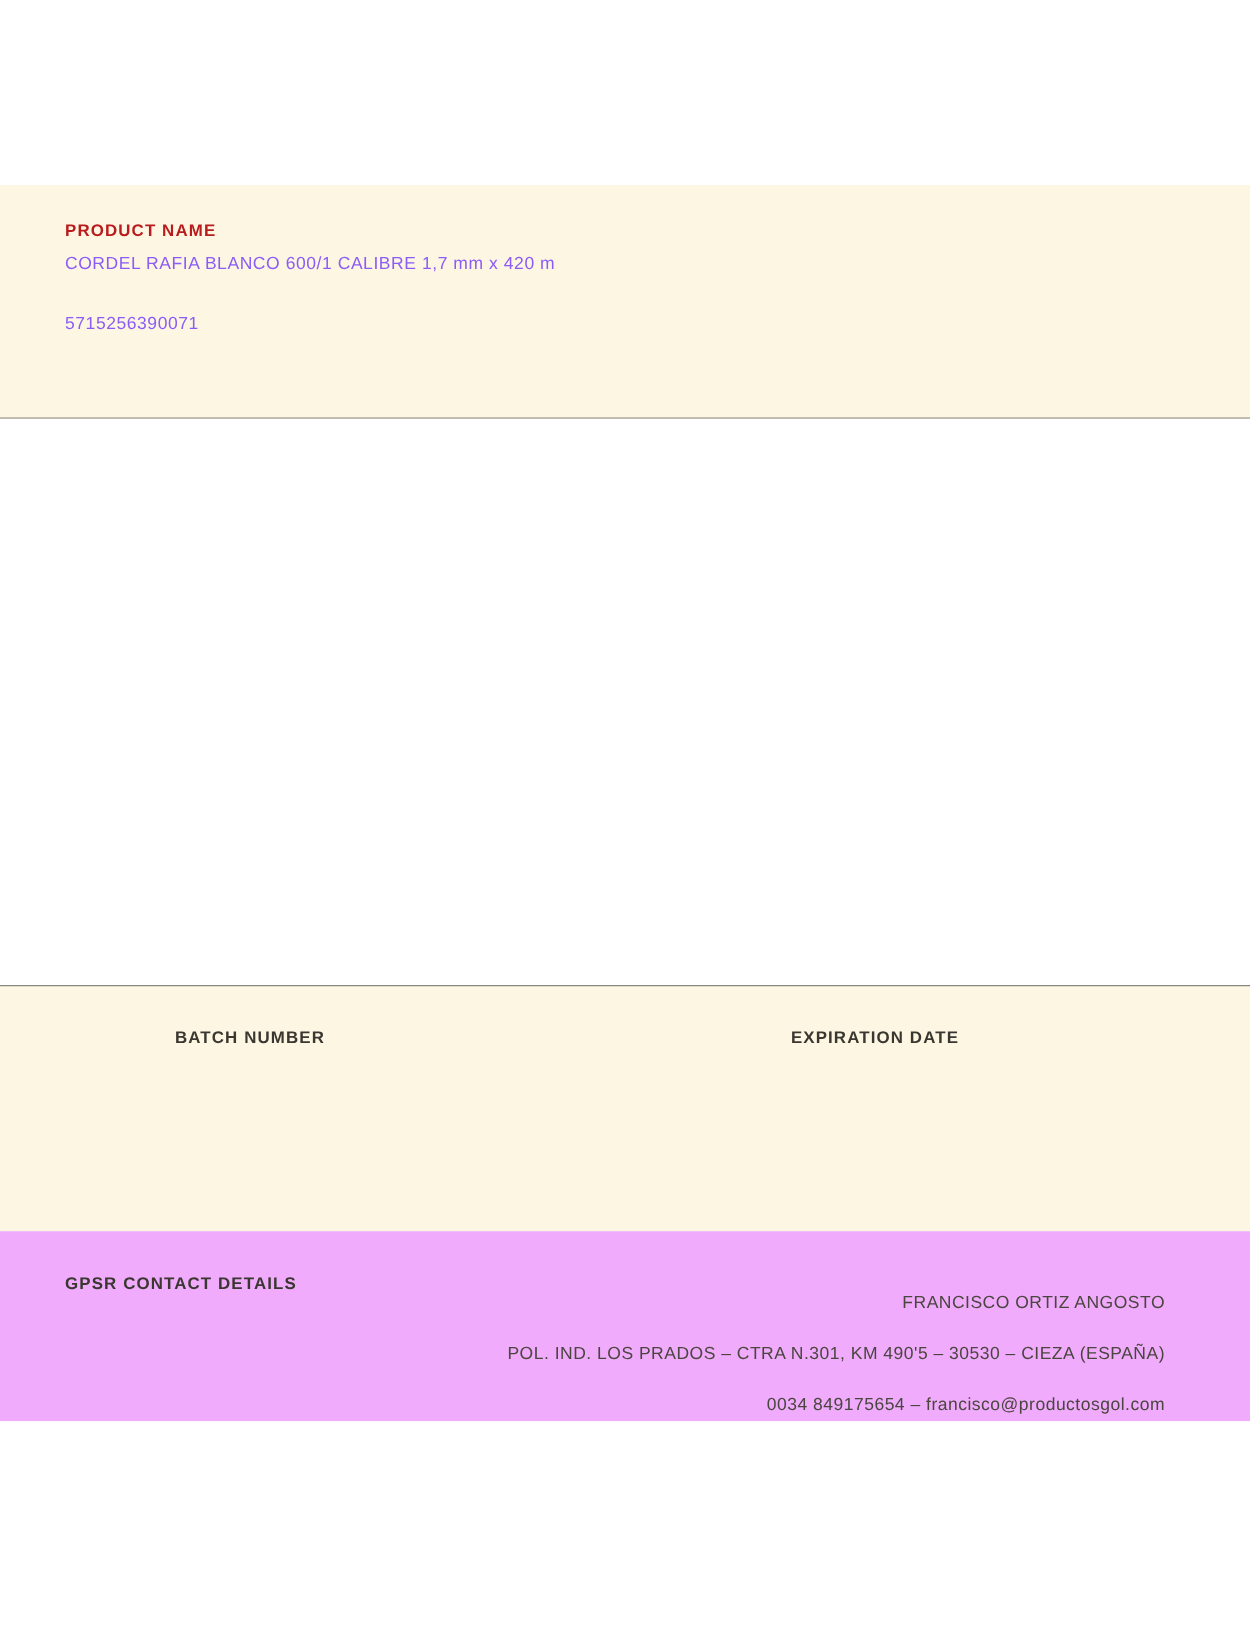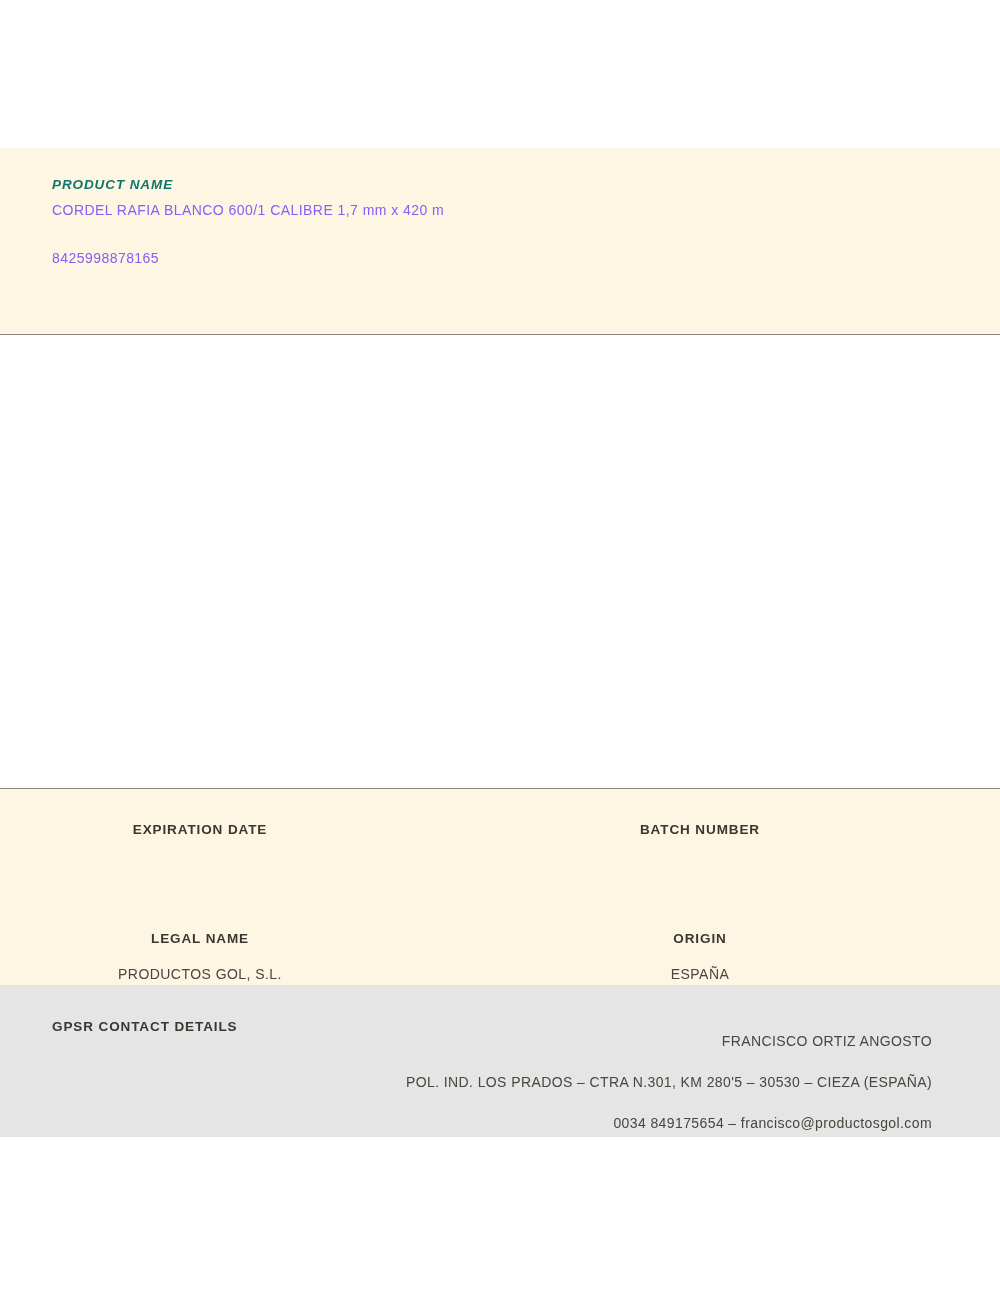--- a/index.html
+++ b/index.html
@@ -34,23 +34,22 @@
     border-top: 1px solid #fdf6e3;
     border-bottom: 1px solid #8b8780;
     box-sizing: border-box;
     padding: 28px 52px 0 52px;
   }
 
   .field-label {
     font-size: 13.5px;
     font-weight: bold;
     letter-spacing: 0.9px;
-    color: #0f766e;
+    color: #b91c1c;
     margin: 0 0 10px 0;
-    font-style: italic;
   }
 
   .field-value {
     font-size: 14px;
     letter-spacing: 0.45px;
     color: #8b5cf6;
     margin: 0;
   }
 
   .spacer-gap { height: 32px; }
@@ -109,21 +108,21 @@
     min-height: 17px;
   }
 
   
   .gpsr-block {
     position: absolute;
     left: 0;
     top: 985px;
     width: 1000px;
     height: 152px;
-    background: #e5e5e5;
+    background: #f0abfc;
     box-sizing: border-box;
     padding: 28px 52px 0 52px;
     display: flex;
     justify-content: space-between;
     align-items: flex-start;
   }
 
   .gpsr-title {
     font-size: 13.5px;
     font-weight: bold;
@@ -154,52 +153,42 @@
 </style>
 </head>
 <body>
 
 <div class="page">
 
   <div class="product-block">
     <p class="field-label">PRODUCT NAME</p>
     <p class="field-value">CORDEL RAFIA BLANCO 600/1 CALIBRE 1,7 mm x 420 m</p>
     <div class="spacer-gap"></div>
-    <p class="field-value">8425998878165</p>
+    <p class="field-value">5715256390071</p>
   </div>
 
   <div class="middle-blank"></div>
 
   <div class="meta-block">
     <div class="meta-row first">
-      <div class="meta-cell right-col">
-        <p class="meta-label">EXPIRATION DATE</p>
-        <p class="meta-value"></p>
-      </div>
       <div class="meta-cell left-col">
         <p class="meta-label">BATCH NUMBER</p>
         <p class="meta-value"></p>
       </div>
-    </div>
-    <div class="meta-row second">
-      <div class="meta-cell left-col">
-        <p class="meta-label">LEGAL NAME</p>
-        <p class="meta-value">PRODUCTOS GOL, S.L.</p>
-      </div>
       <div class="meta-cell right-col">
-        <p class="meta-label">ORIGIN</p>
-        <p class="meta-value">ESPAÑA</p>
+        <p class="meta-label">EXPIRATION DATE</p>
+        <p class="meta-value"></p>
       </div>
     </div>
   </div>
 
   <div class="gpsr-block">
     <p class="gpsr-title">GPSR CONTACT DETAILS</p>
     <div class="gpsr-lines">
       <div>FRANCISCO ORTIZ ANGOSTO</div>
-      <div>POL. IND. LOS PRADOS – CTRA N.301, KM 280'5 – 30530 – CIEZA (ESPAÑA)</div>
+      <div>POL. IND. LOS PRADOS – CTRA N.301, KM 490'5 – 30530 – CIEZA (ESPAÑA)</div>
       <div>0034 849175654 – francisco@productosgol.com</div>
     </div>
   </div>
 
   <div class="bottom-blank"></div>
 
 </div>
 
 </body></html>

